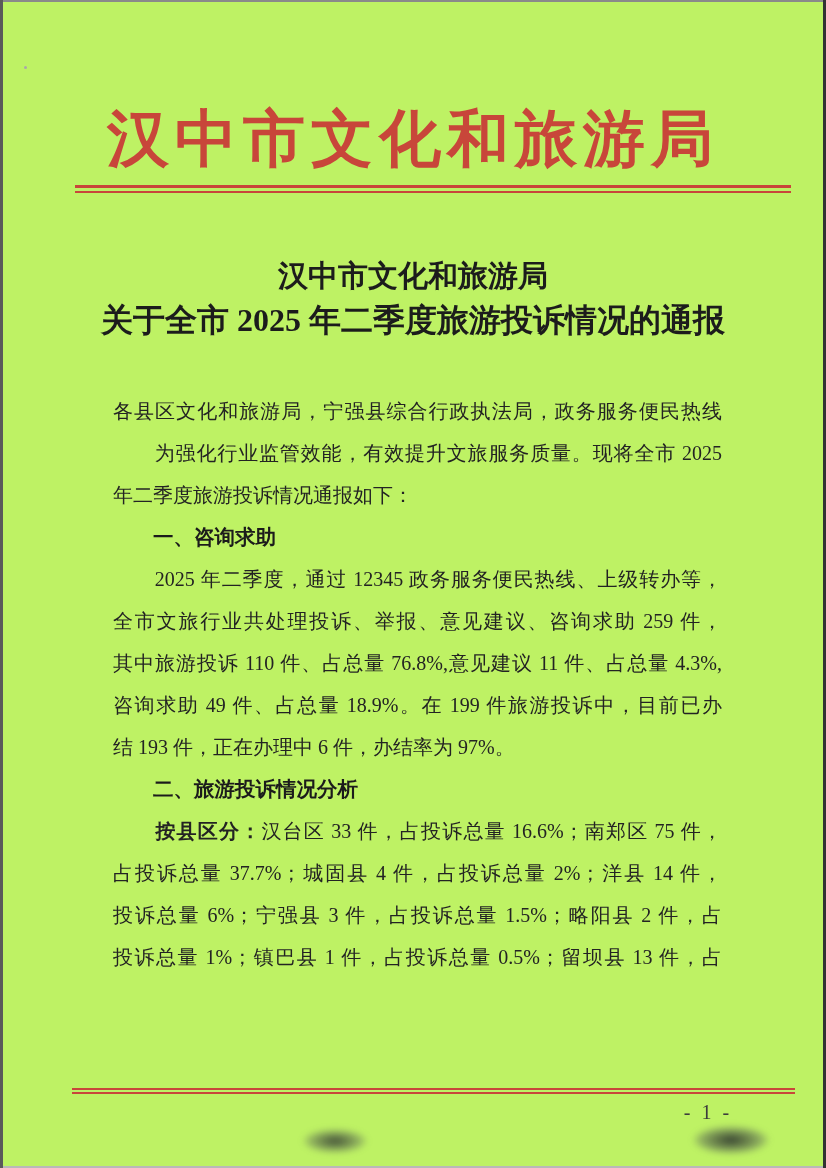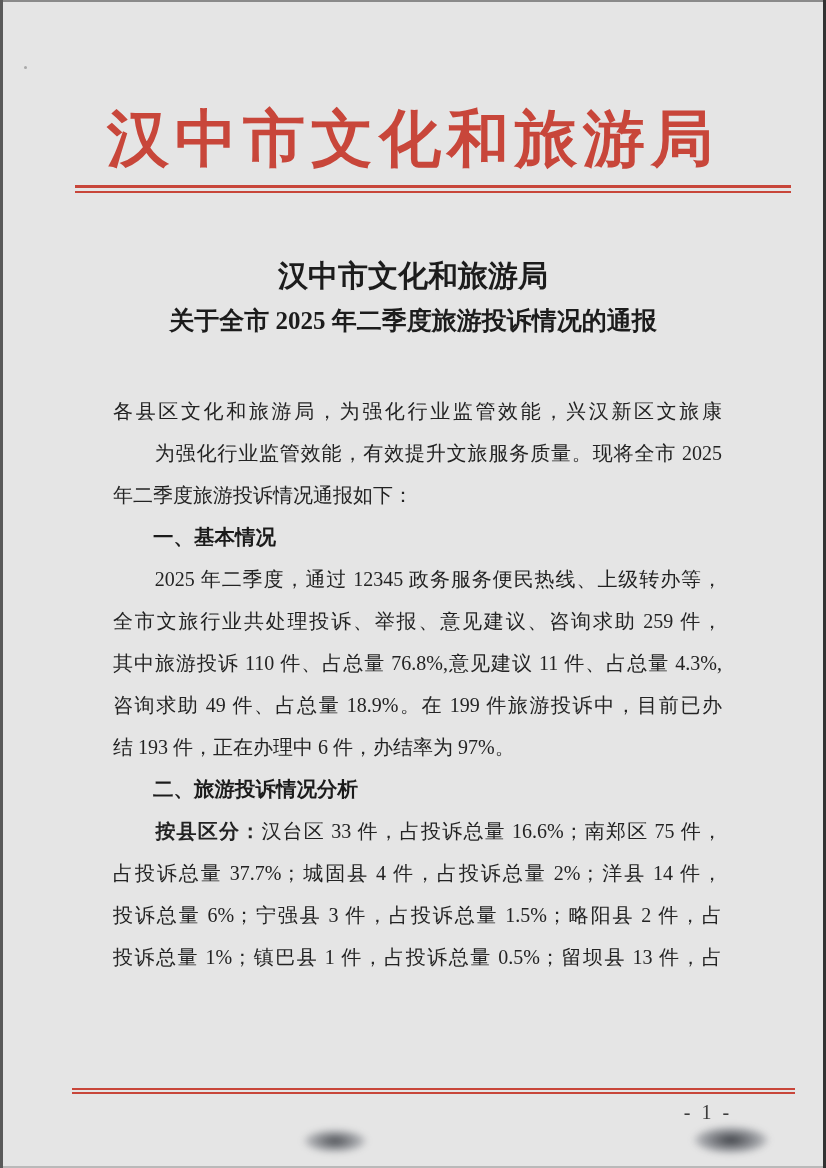--- a/index.html
+++ b/index.html
@@ -5,21 +5,21 @@
   html, body { margin: 0; padding: 0; }
   body {
     width: 826px; height: 1168px;
     background: #ffffff;
     position: relative;
     overflow: hidden;
     font-family: "Liberation Serif", serif;
   }
   .page {
     position: absolute; inset: 0;
-    background: #e5e5e5;
+    background: #bef264;
   }
   
   .edge-top    { position: absolute; left: 0; right: 0; top: 0; height: 2px; background: #8a8a8a; }
   .edge-left   { position: absolute; left: 0; top: 0; bottom: 0; width: 3px; background: #5a5a5a; }
   .edge-right  { position: absolute; right: 0; top: 0; bottom: 0; width: 3px; background: #323232; }
   .edge-bottom { position: absolute; left: 3px; right: 3px; bottom: 0; height: 2px; background: #b9b9b9; }
   .speck { position: absolute; left: 24px; top: 66px; width: 3px; height: 3px; background: #a9a9a9; border-radius: 50%; }
 
   
   .letterhead {
@@ -43,21 +43,21 @@
     border-bottom: 2px solid var(--accent, #c8463a);
   }
 
   
   .doc-title {
     position: absolute; top: 253px; left: 0; right: 0;
     text-align: center;
     color: #1c1c1c; font-weight: bold;
   }
   .title-l1 { font-size: 30px; line-height: 45px; }
-  .title-l2 { font-size: 25px; line-height: 45px; }
+  .title-l2 { font-size: 32px; line-height: 45px; }
 
   
   .body-text {
     position: absolute; top: 390px; left: 113px; width: 609px;
     font-size: 20px; line-height: 42px;
     color: #232323;
   }
   .line { text-align: justify; text-align-last: justify; }
   .line-end { text-align-last: left; }
   .heading {
@@ -100,27 +100,27 @@
   <div class="letterhead">汉中市文化和旅游局</div>
   <div class="rule-top"></div>
 
   <div class="doc-title">
     <div class="title-l1">汉中市文化和旅游局</div>
     <div class="title-l2">关于全市 2025 年二季度旅游投诉情况的通报</div>
   </div>
 
   <div class="body-text">
     <div class="para">
-        <div class="line">各县区文化和旅游局，为强化行业监管效能，兴汉新区文旅康</div>
+        <div class="line">各县区文化和旅游局，宁强县综合行政执法局，政务服务便民热线</div>
       </div>
     <div class="para">
         <div class="line">　　为强化行业监管效能，有效提升文旅服务质量。现将全市 2025</div>
         <div class="line line-end">年二季度旅游投诉情况通报如下：</div>
       </div>
-    <div class="heading">一、基本情况</div>
+    <div class="heading">一、咨询求助</div>
     <div class="para">
         <div class="line">　　2025 年二季度，通过 12345 政务服务便民热线、上级转办等，</div>
         <div class="line">全市文旅行业共处理投诉、举报、意见建议、咨询求助 259 件，</div>
         <div class="line">其中旅游投诉 110 件、占总量 76.8%,意见建议 11 件、占总量 4.3%,</div>
         <div class="line">咨询求助 49 件、占总量 18.9%。在 199 件旅游投诉中，目前已办</div>
         <div class="line line-end">结 193 件，正在办理中 6 件，办结率为 97%。</div>
       </div>
     <div class="heading">二、旅游投诉情况分析</div>
     <div class="para">
         <div class="line">　　<span class="lead">按县区分：</span>汉台区 33 件，占投诉总量 16.6%；南郑区 75 件，</div>

